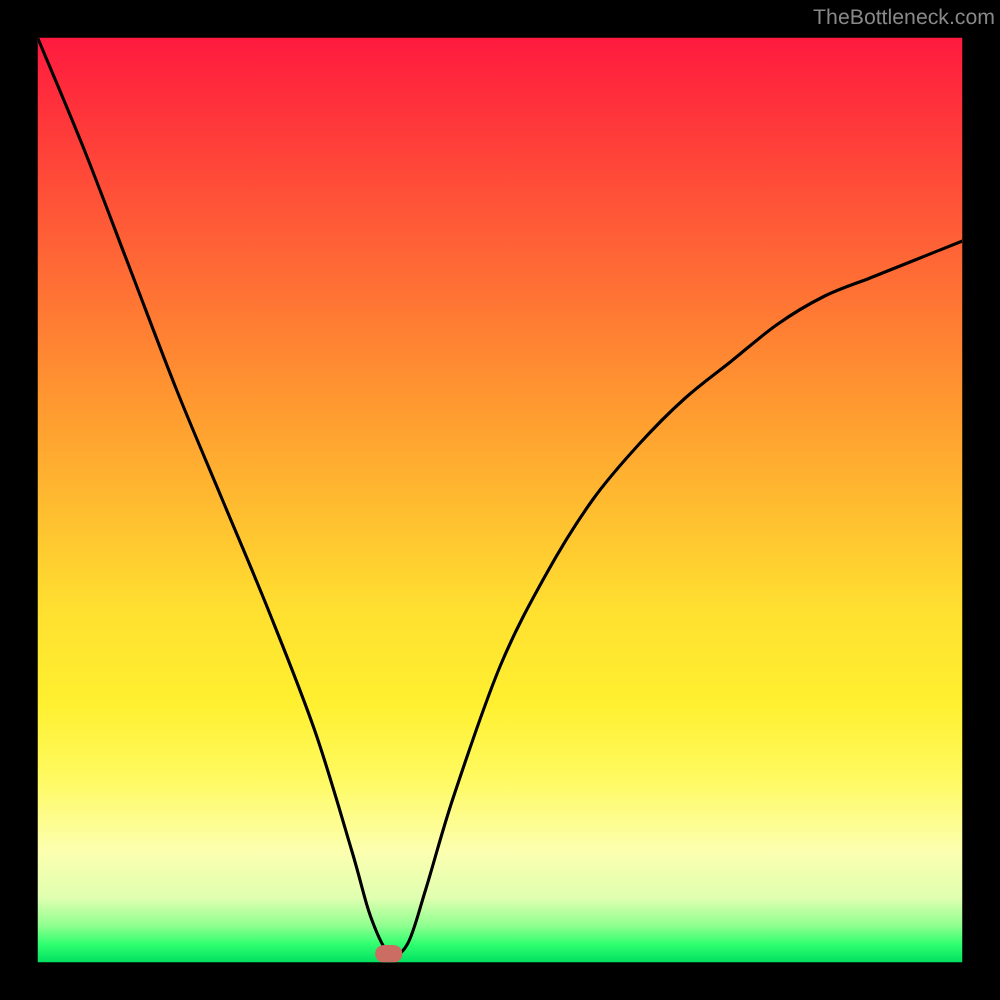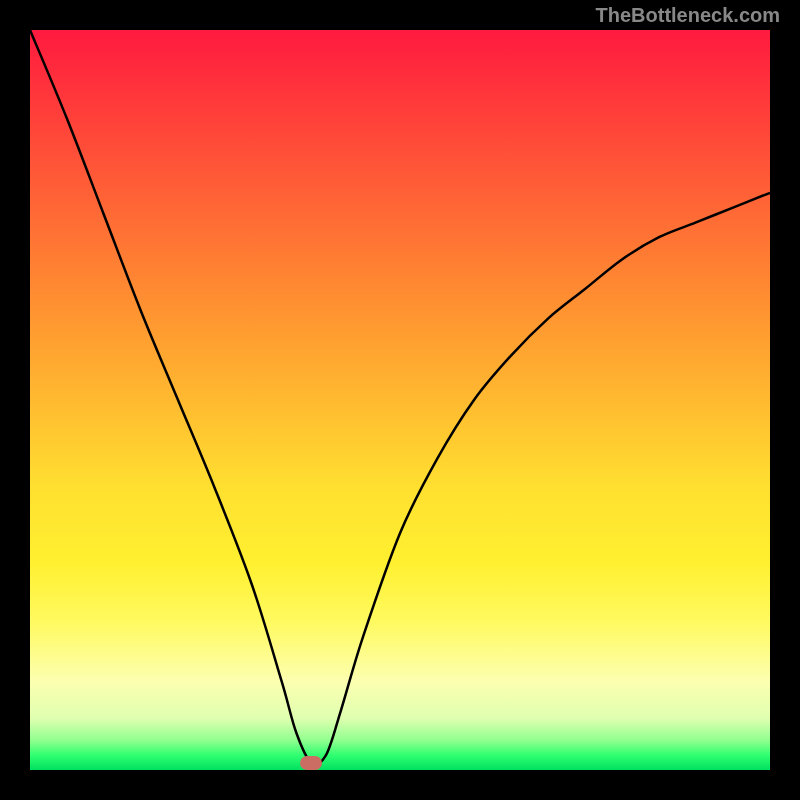--- a/index.html
+++ b/index.html
@@ -7,25 +7,24 @@
     padding: 0;
     width: 800px;
     height: 800px;
     background: #000;
     position: relative;
     font-family: Arial, sans-serif;
   }
   .watermark {
     position: absolute;
     top: 4px;
-    right: 20px;
+    right: 4px;
     color: #888;
-    font-size: 20px;
+    font-size: 17px;
     z-index: 10;
-    font-weight: bold;
   }
   .plot-area {
     position: absolute;
     left: 30px;
     top: 30px;
     width: 740px;
     height: 740px;
     overflow: hidden;
   }
   .gradient-bg {

